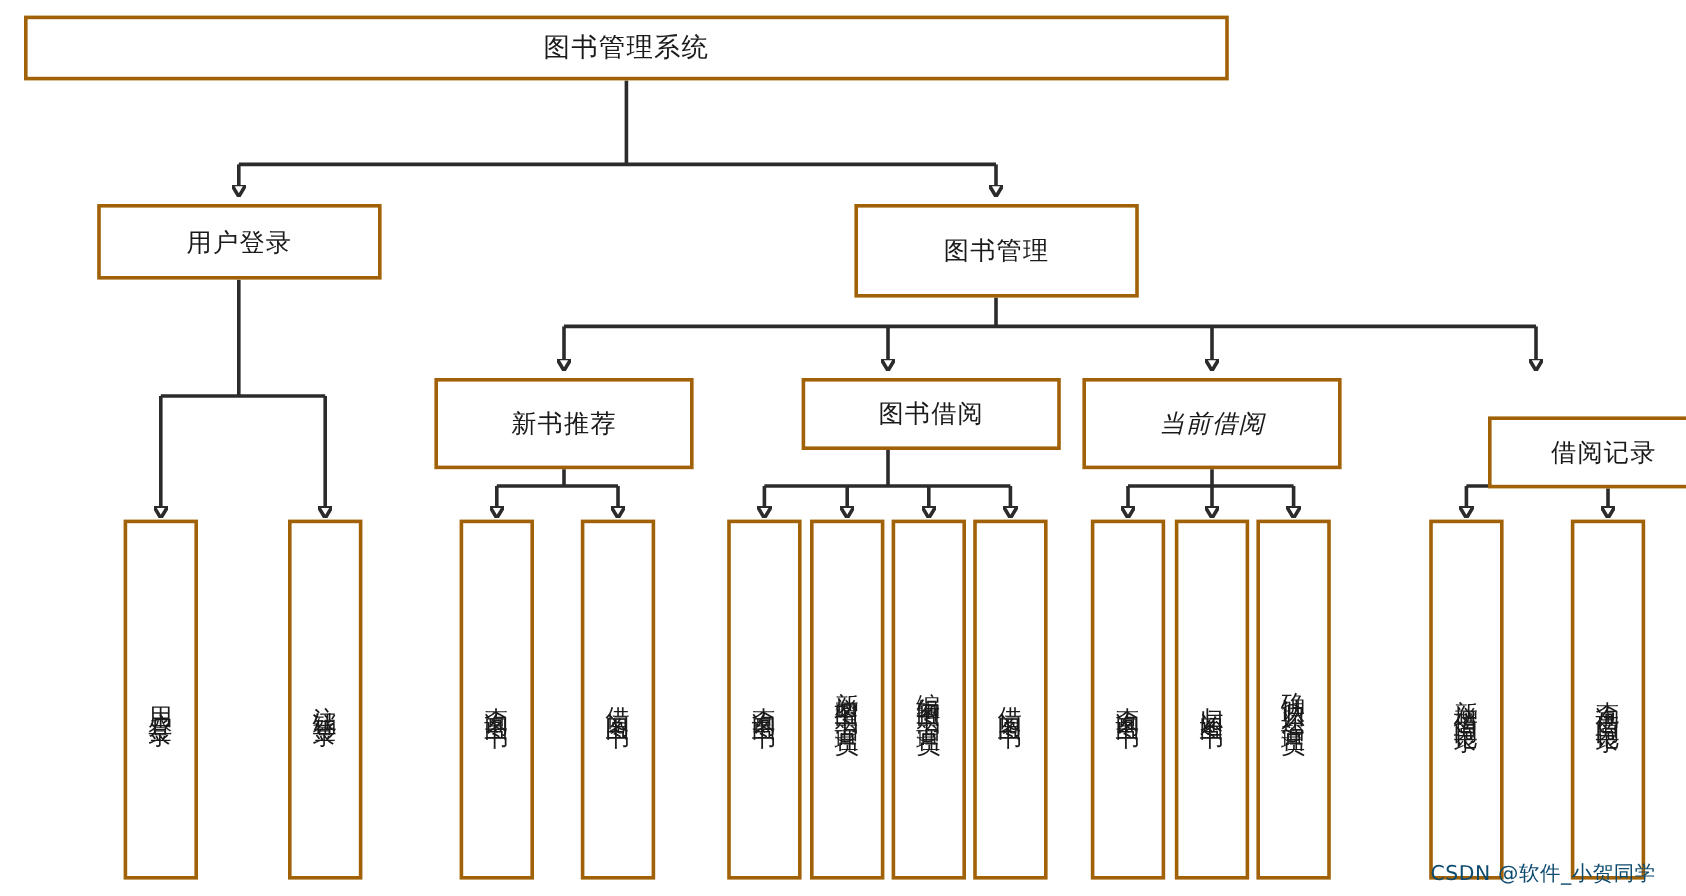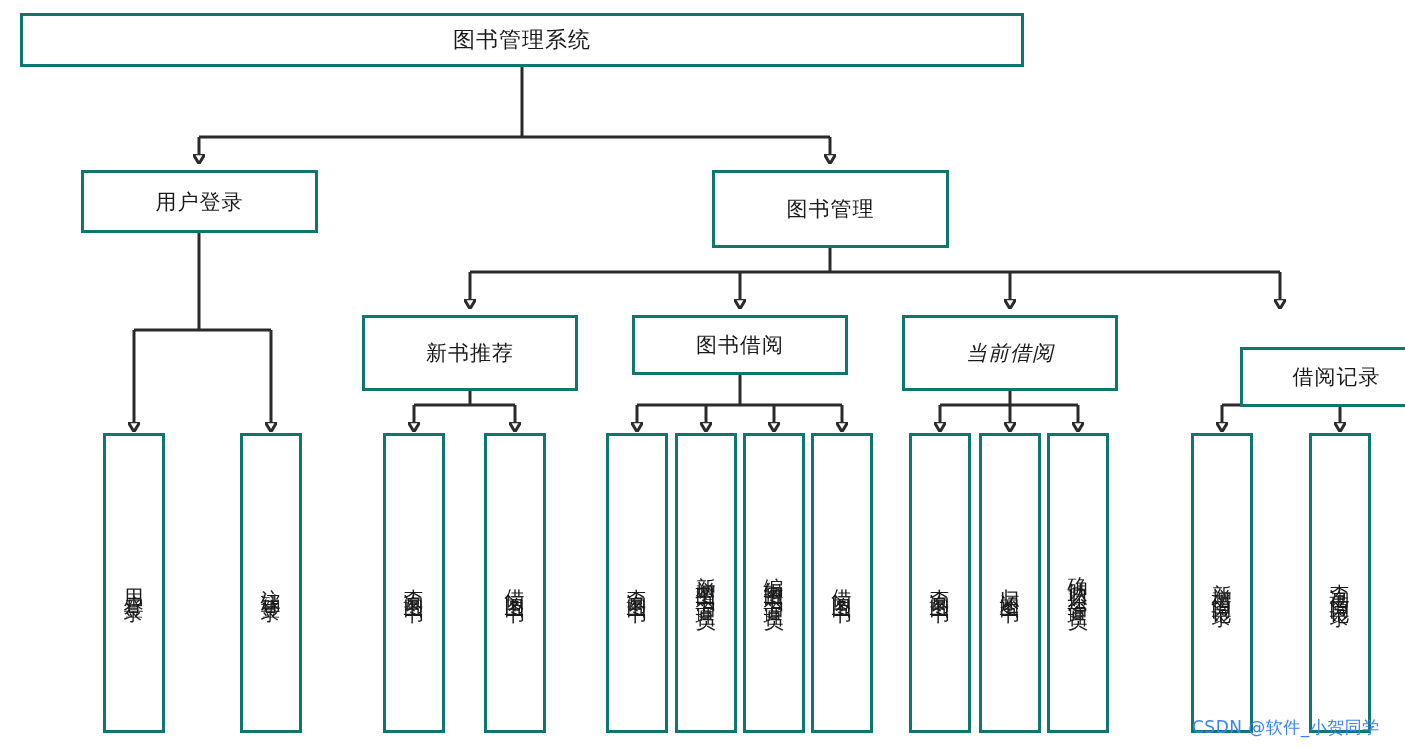--- a/index.html
+++ b/index.html
@@ -31,21 +31,21 @@
   #connectors line {
     stroke: #2b2b2b;
     stroke-width: 3;
     fill: none;
   }
   
   .node {
     position: absolute;
     box-sizing: border-box;
     background: #ffffff;
-    border: 3px solid #0f766e;
+    border: 3px solid #a16207;
     z-index: 2;
     display: flex;
     align-items: center;
     justify-content: center;
     color: #1a1a1a;
   }
   .node.horiz {
     writing-mode: horizontal-tb;
     font-size: 21px;
     letter-spacing: 1px;
@@ -64,21 +64,21 @@
     justify-content: center;
   }
   .node .label {
     display: block;
     white-space: nowrap;
   }
   
   #watermark {
     position: absolute;
     z-index: 3;
-    color: #3b82f6;
+    color: #0c4a6e;
     font-size: 17px;
     white-space: nowrap;
     letter-spacing: 0.5px;
   }
 </style>
 </head>
 <body>
 
 <div id="diagram-root">
 
@@ -153,21 +153,21 @@
   </div>
 
   <div class="node horiz" style="left:712px; top:170px; width:237px; height:78px;">
     <span class="label">图书管理</span>
   </div>
 
   <div class="node horiz" style="left:362px; top:315px; width:216px; height:76px;">
     <span class="label">新书推荐</span>
   </div>
 
-  <div class="node horiz" style="left:632px; top:315px; width:216px; height:60px;">
+  <div class="node horiz" style="left:668px; top:315px; width:216px; height:60px;">
     <span class="label">图书借阅</span>
   </div>
 
   <div class="node horiz" style="left:902px; top:315px; width:216px; height:76px;font-style:italic;">
     <span class="label">当前借阅</span>
   </div>
 
   <div class="node horiz" style="left:1240px; top:315px; width:193px; height:60px;margin-top:32px;">
     <span class="label">借阅记录</span>
   </div>

